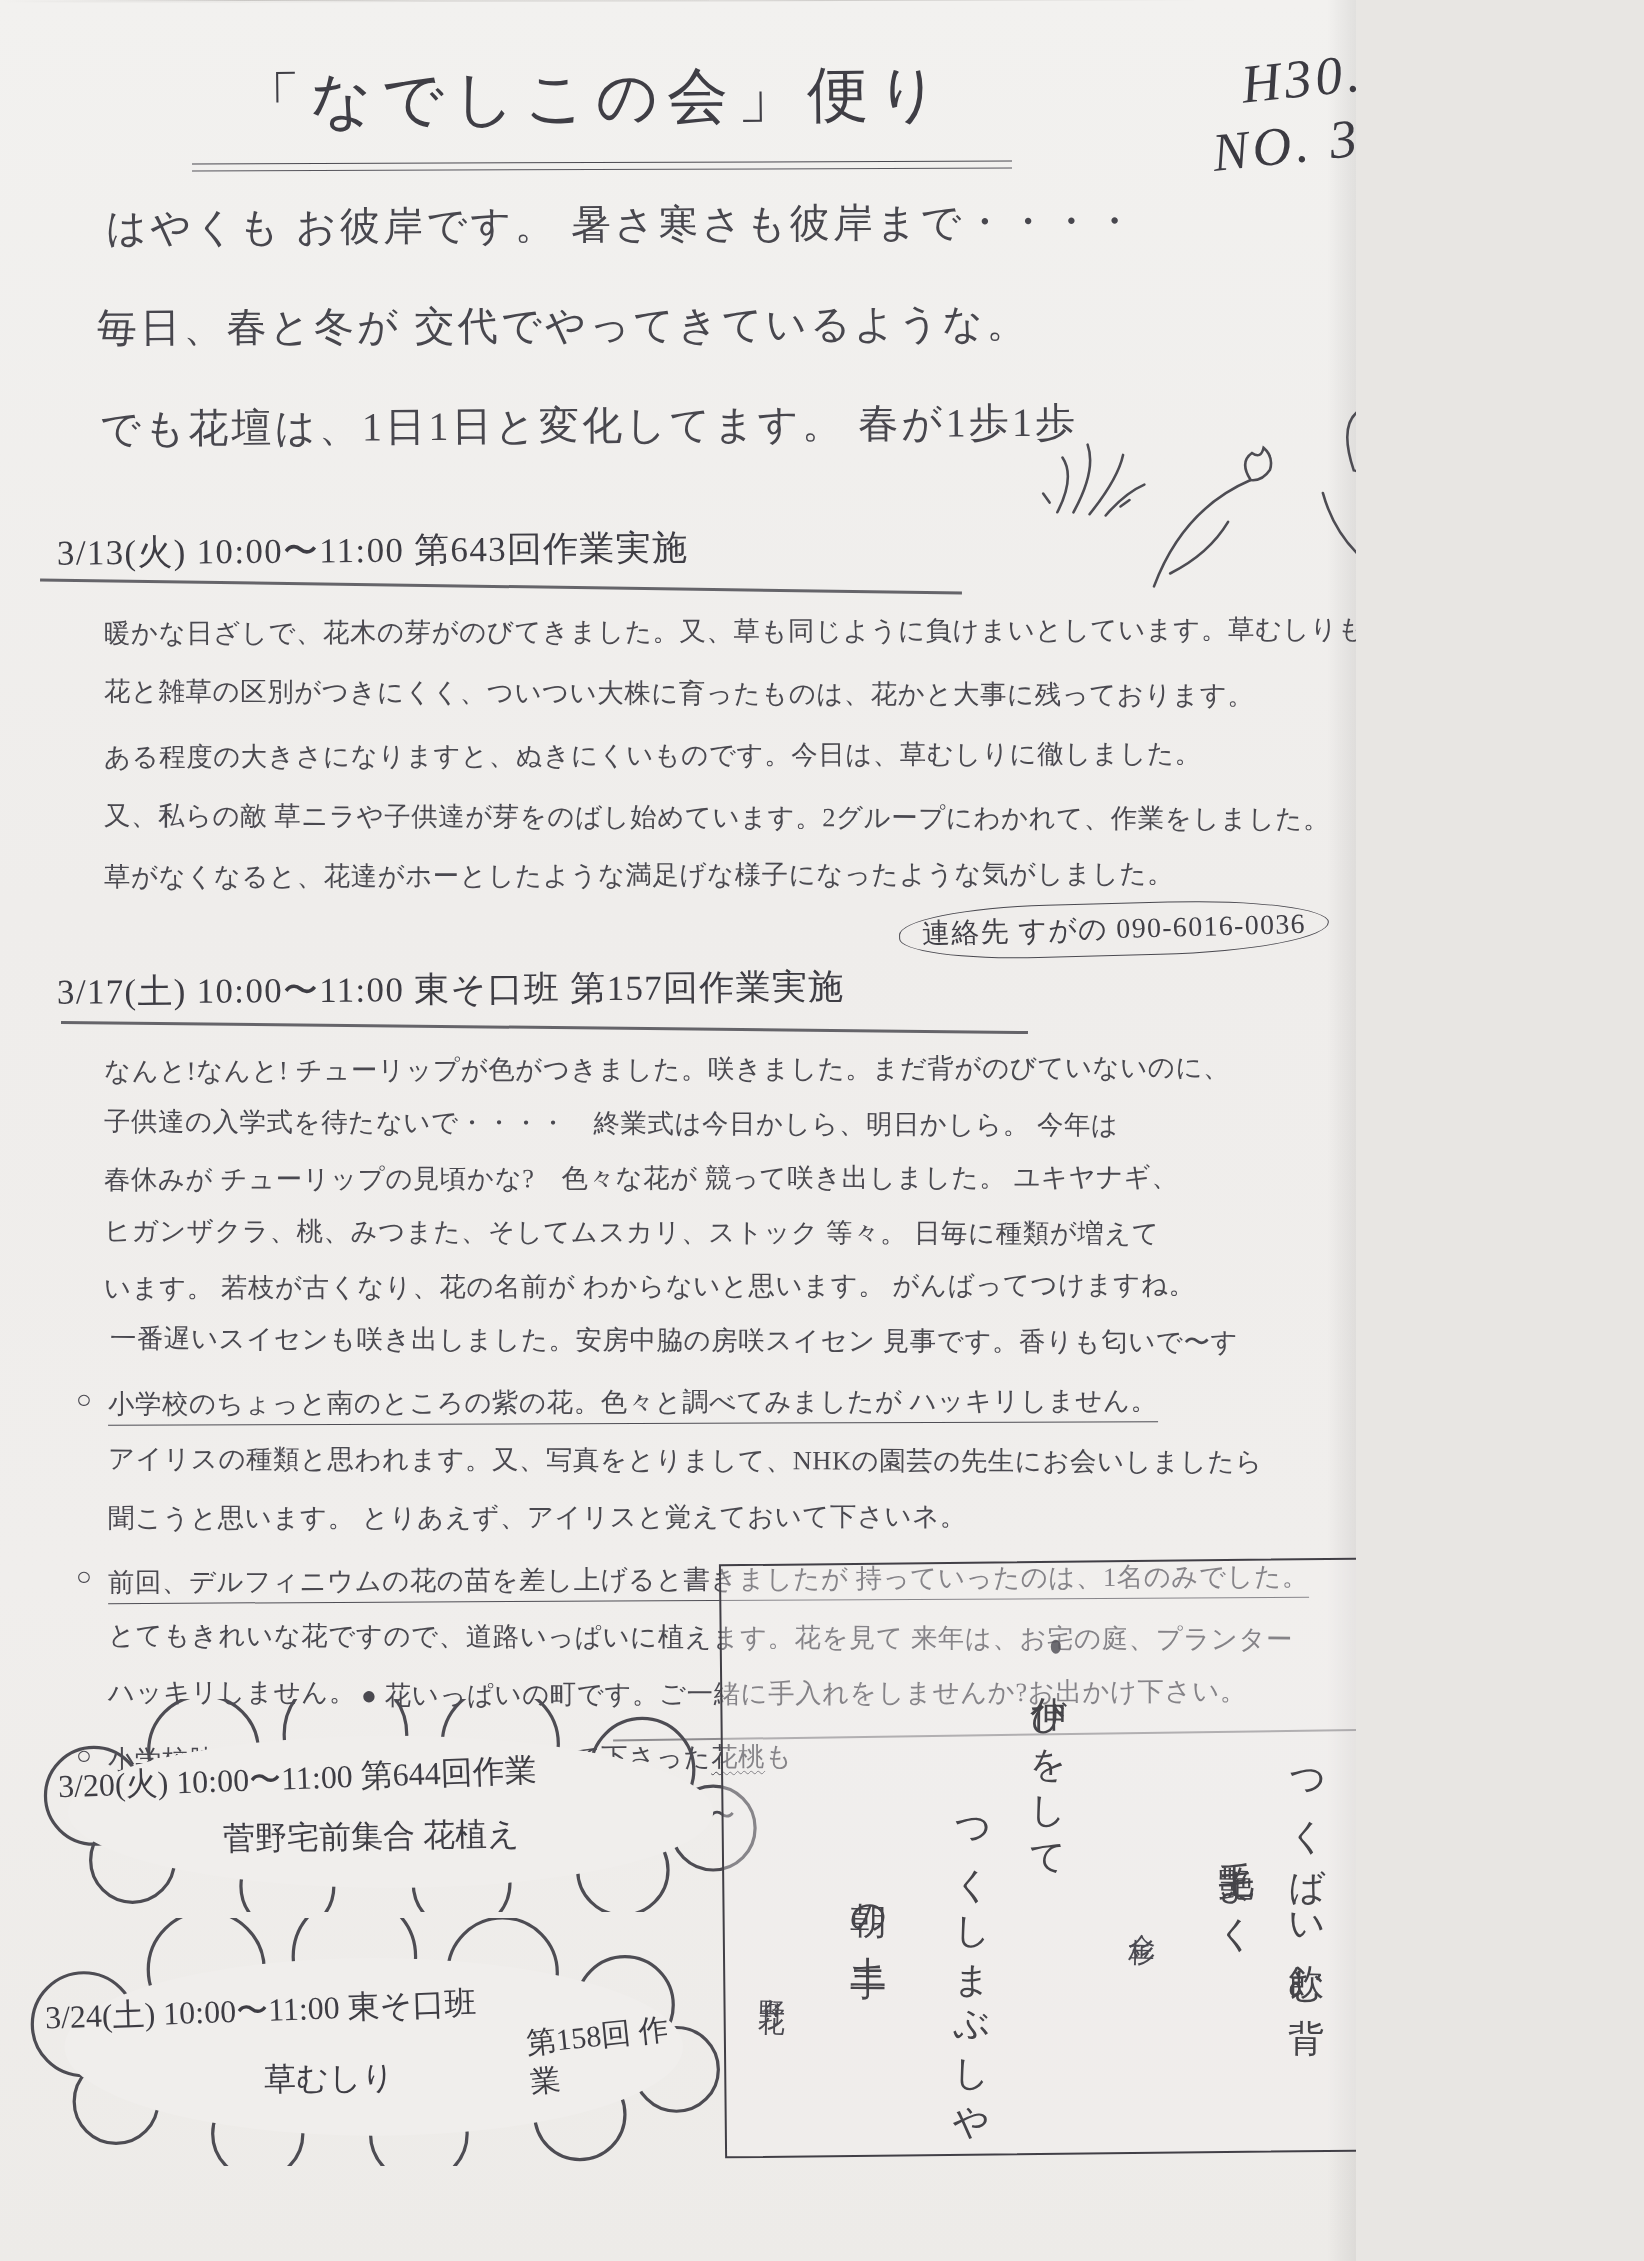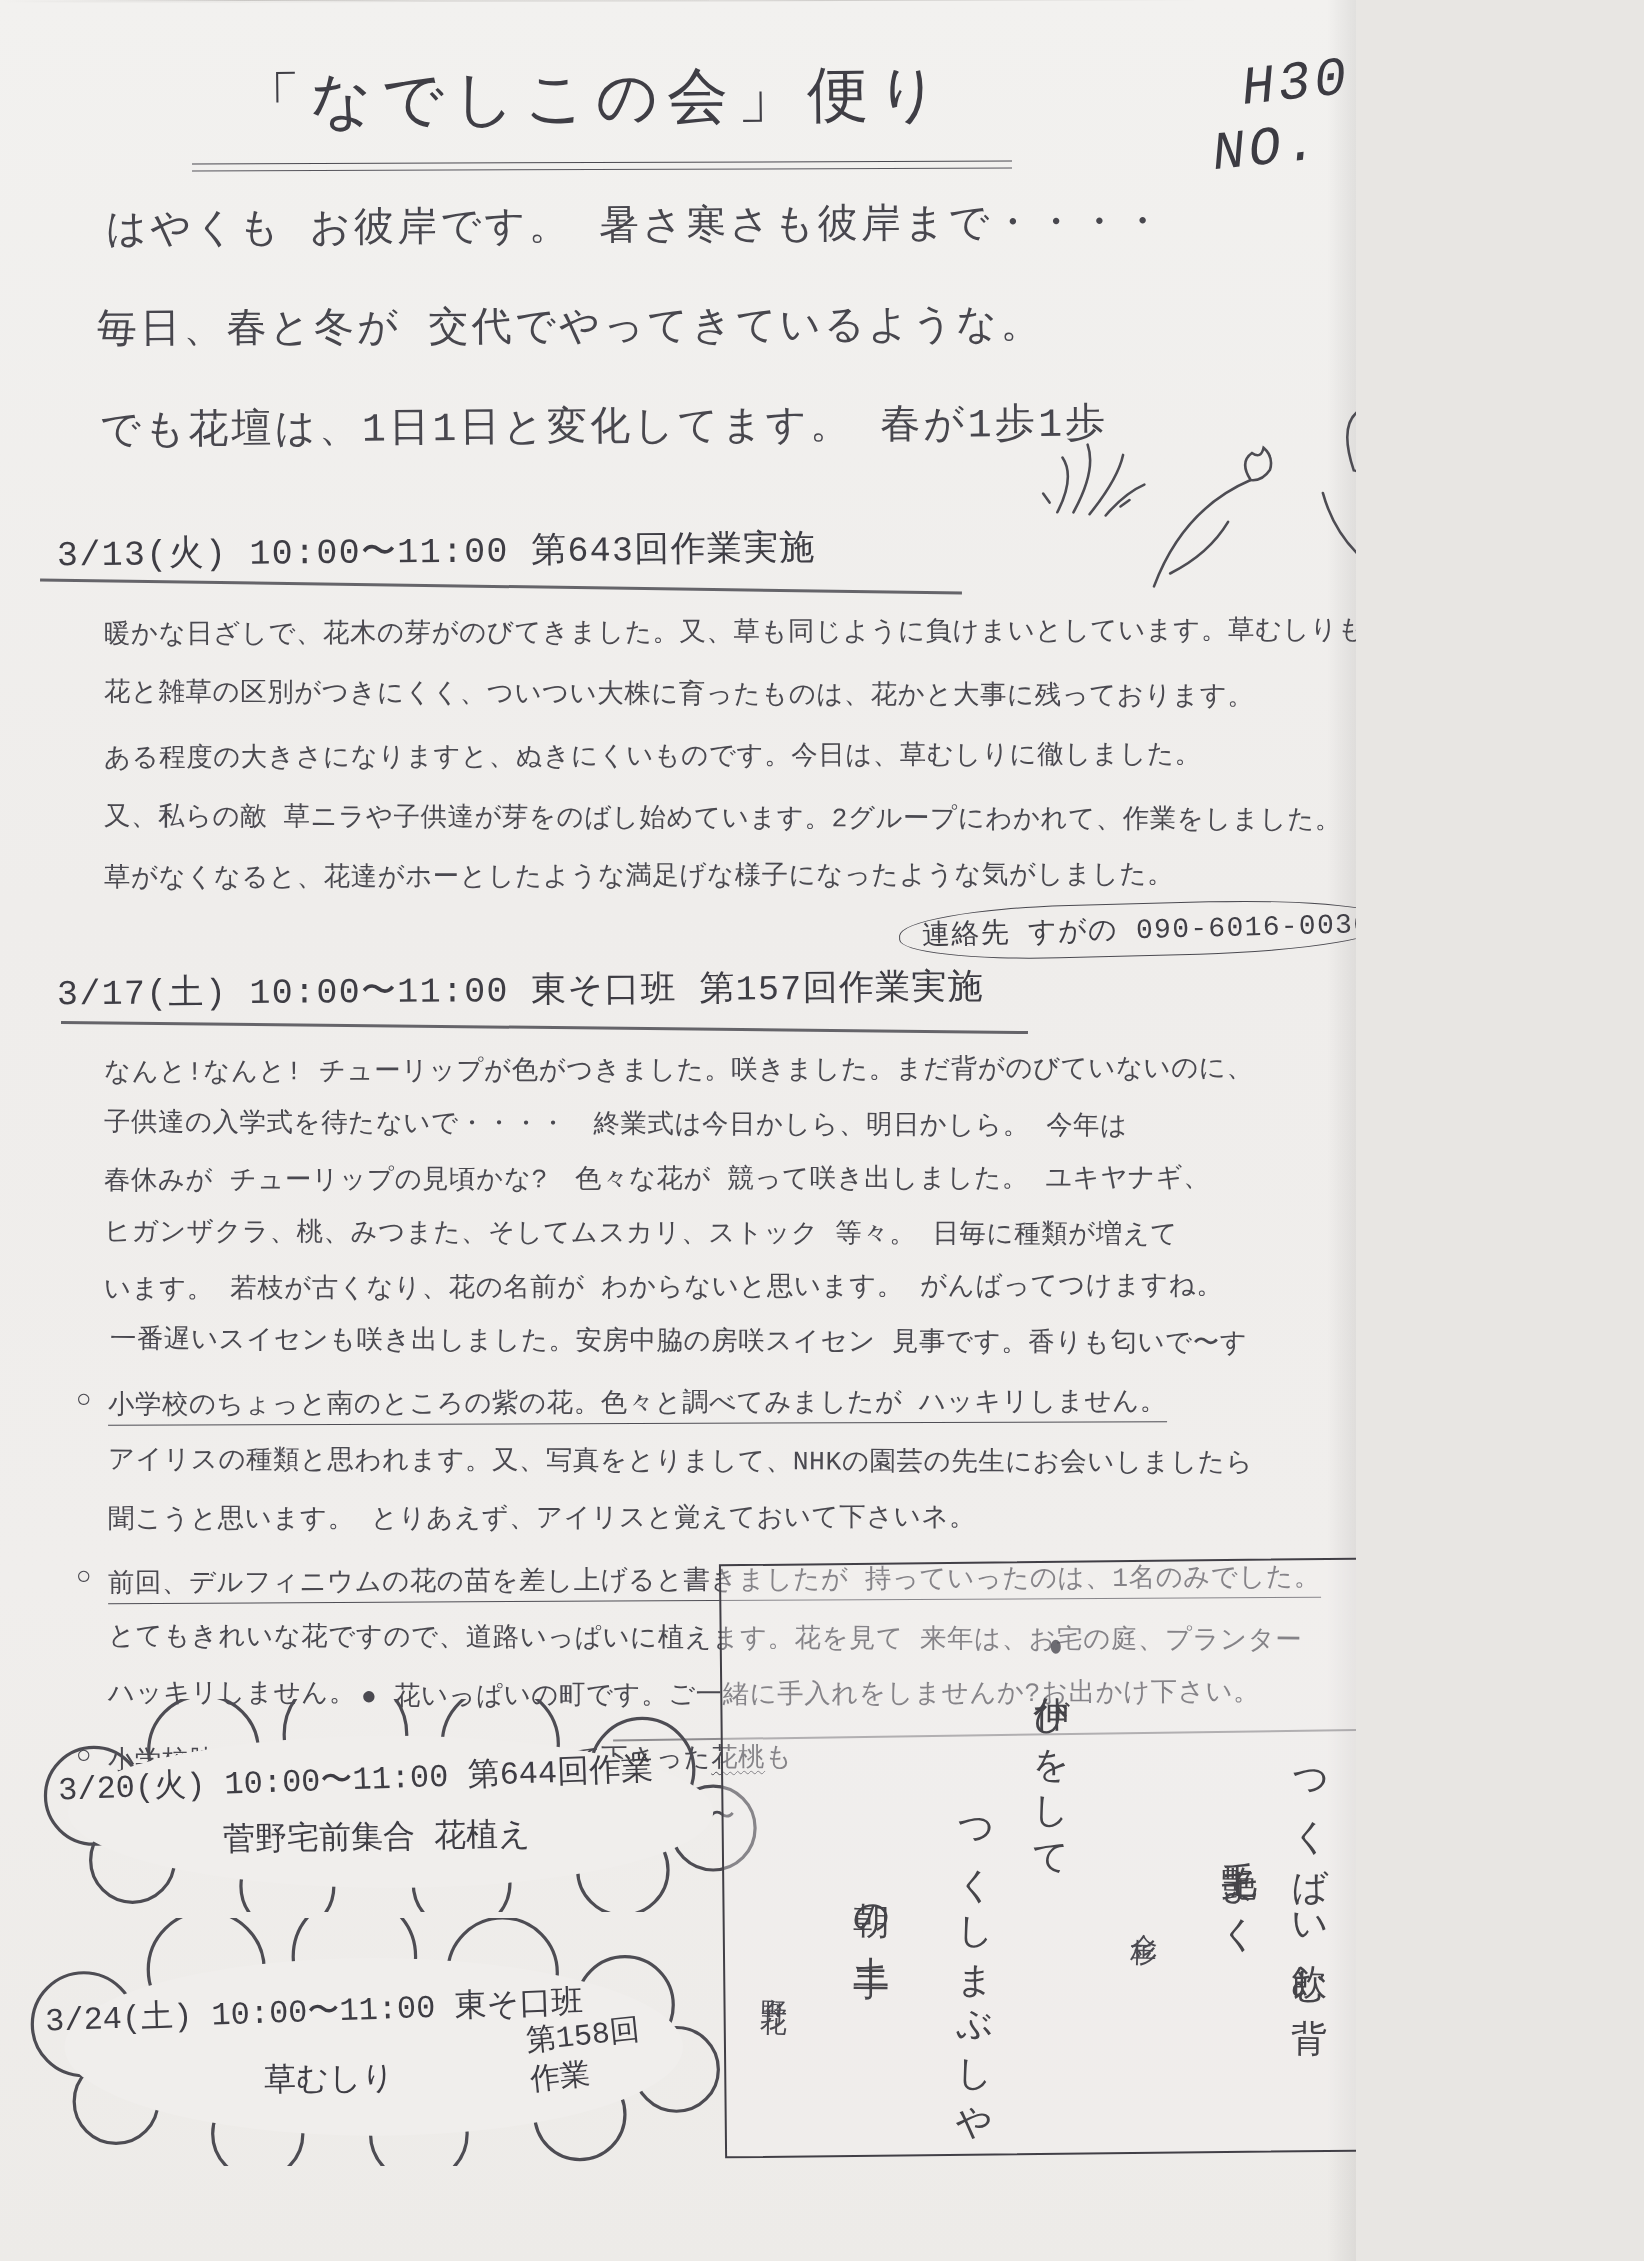--- a/index.html
+++ b/index.html
@@ -1,19 +1,19 @@
 <!DOCTYPE html>
 <html style="font-size:10.3px"><head>
 <meta charset="utf-8">
 <style>
   html,body{margin:0;padding:0;background:#e8e6e3;}
   .page{
     position:relative;width:1356px;height:2261px;overflow:hidden;
     background:linear-gradient(180deg,#f2f1ef 0%,#efedeb 40%,#f0eeec 70%,#edebe8 100%);
-    font-family:Liberation Mono, monospace;color:#45444b;
+    font-family:Liberation Serif, serif;color:#45444b;
   }
   .abs{position:absolute;}
   .hand{white-space:nowrap;letter-spacing:0.6px;}
   .title{font-size:61px;letter-spacing:9px;color:#3f3e45;}
   .title-underline{height:6.4px;border-top:1.9px solid #4a4950;border-bottom:1.9px solid #55545b;}
   .dateblk{font-size:54px;font-style:italic;letter-spacing:3.9px;color:#3c3b42;transform:rotate(-6deg);}
   .intro{font-size:40px;letter-spacing:3.2px;color:#48474e;}
   .sec-header{font-size:35px;letter-spacing:1.3px;color:#3e3d44;}
   .rule{height:2.6px;background:#4c4b52;opacity:.85;}
   .bodyline{font-size:26.4px;letter-spacing:0.6px;color:#4a4950;}

